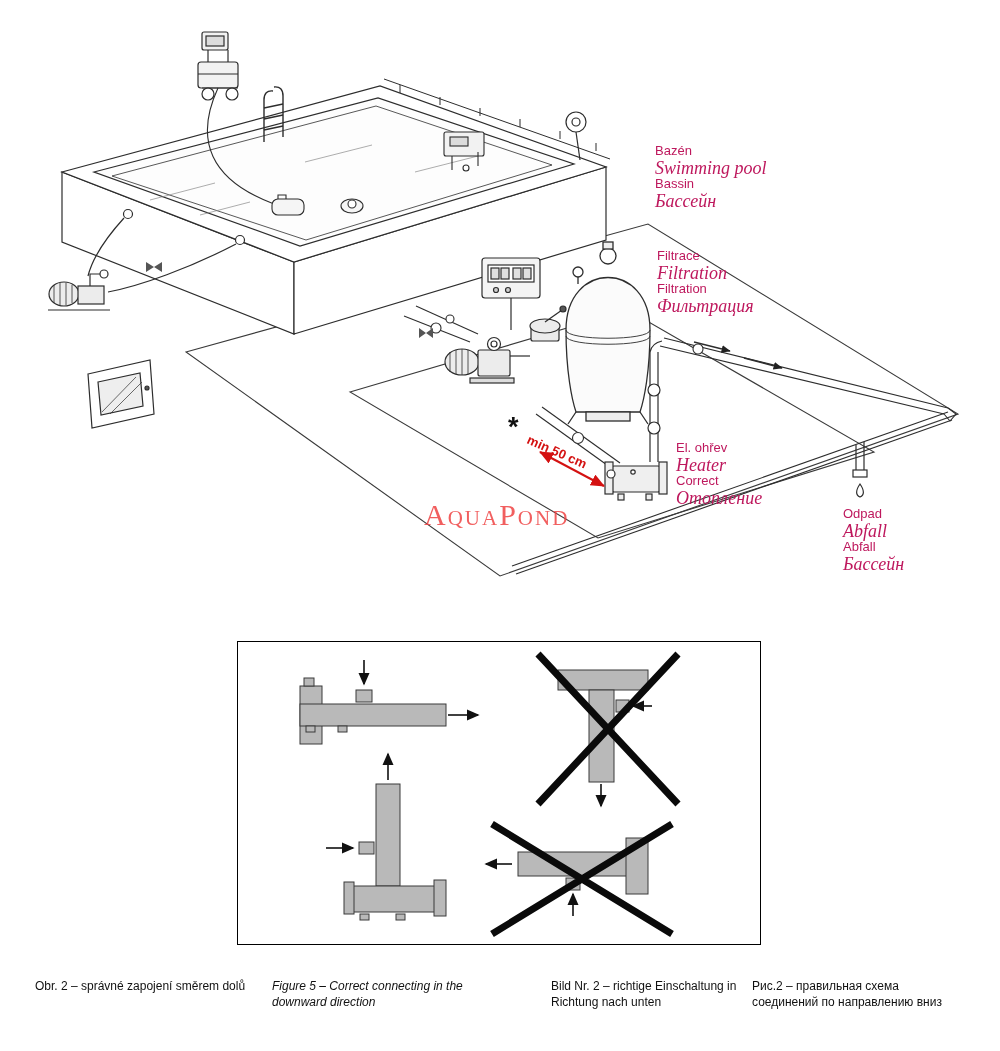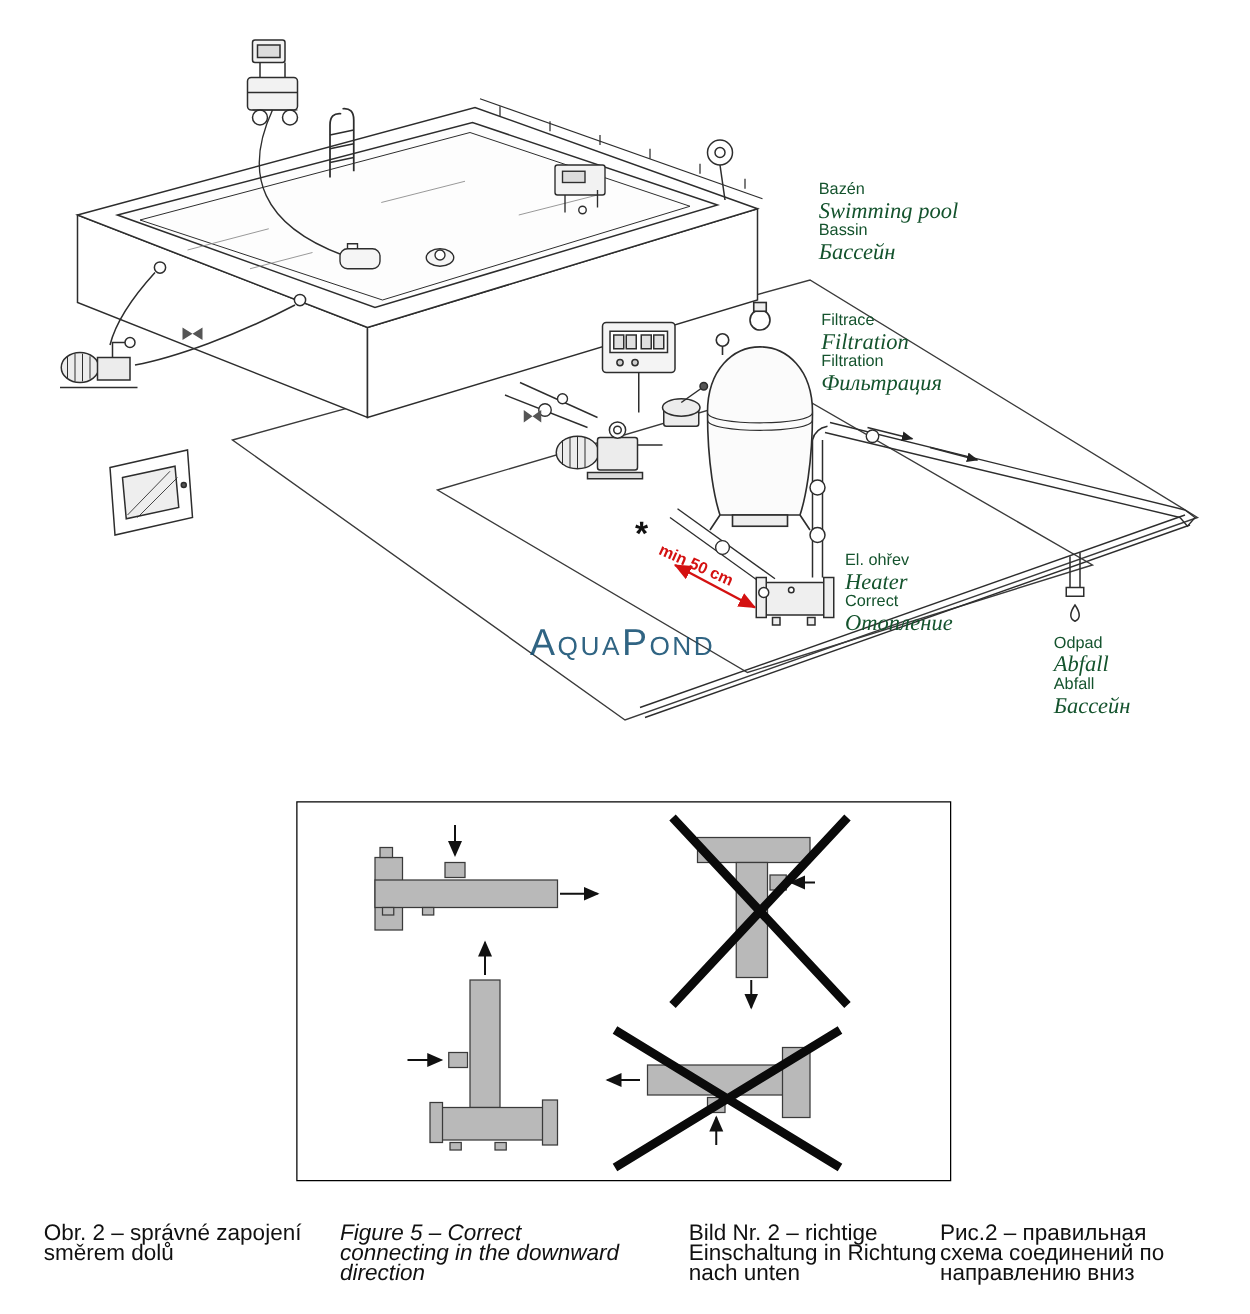--- a/index.html
+++ b/index.html
@@ -1,38 +1,38 @@
 <!DOCTYPE html>
 <html><head>
 <meta charset="utf-8">
 <style>
   html,body{margin:0;padding:0;}
   body{
     width:1000px;height:1051px;position:relative;background:#ffffff;
     font-family:"Liberation Sans",sans-serif;color:#111;overflow:hidden;
   }
   .scene{position:absolute;left:0;top:0;}
-  .label-group{position:absolute;font-size:13px;line-height:16.5px;color:#14532d;}
+  .label-group{position:absolute;font-size:13px;line-height:16.5px;color:#be185d;}
   .label-group span{display:block;white-space:nowrap;}
   .lang-it{font-style:italic;font-family:"Liberation Serif",serif;font-size:18px;}
   .watermark{
     position:absolute;left:424px;top:498px;
-    font-family:Liberation Sans, sans-serif;font-variant:small-caps;
-    font-size:30px;letter-spacing:2px;color:#0c4a6e;opacity:.85;
+    font-family:Liberation Serif, serif;font-variant:small-caps;
+    font-size:30px;letter-spacing:2px;color:#ef4444;opacity:.85;
   }
   .asterisk{position:absolute;left:508px;top:412px;font-size:27px;font-weight:bold;color:#111;}
   .min-label{
     position:absolute;left:531px;top:432px;font-size:13px;font-weight:bold;
     transform:rotate(24deg);transform-origin:left top;white-space:nowrap;
   }
   .figure-box{
     position:absolute;left:237px;top:641px;width:524px;height:304px;
     border:1.6px solid #000;background:#fff;box-sizing:border-box;
   }
-  .caption{position:absolute;top:978px;font-size:18px;line-height:16px;color:#111;}
+  .caption{position:absolute;top:978px;font-size:12px;line-height:16px;color:#111;}
   .caption.c1{left:35px;width:218px;}
   .caption.c2{left:272px;width:224px;font-style:italic;}
   .caption.c3{left:530px;width:218px;margin-left:21px;}
   .caption.c4{left:752px;width:205px;}
 </style>
 </head>
 <body>
 
 <svg class="scene" width="1000" height="625" viewBox="0 0 1000 625">
   <defs>

